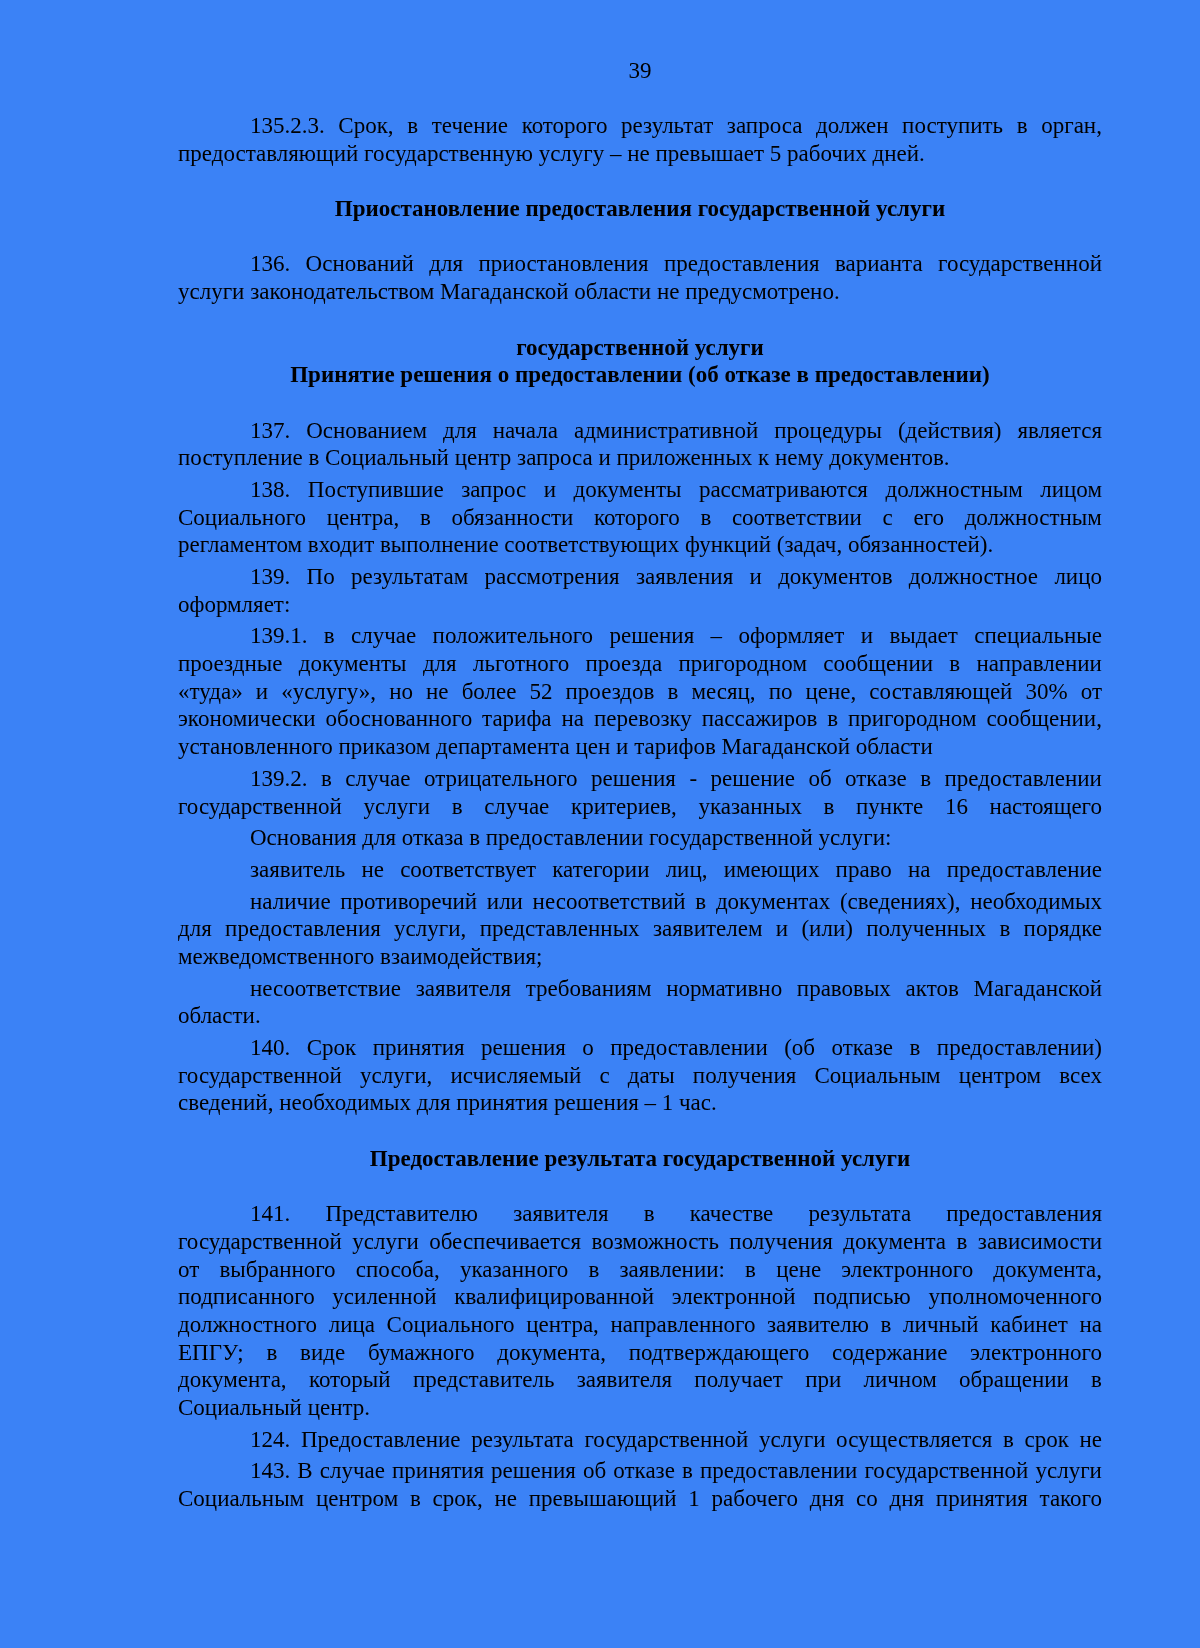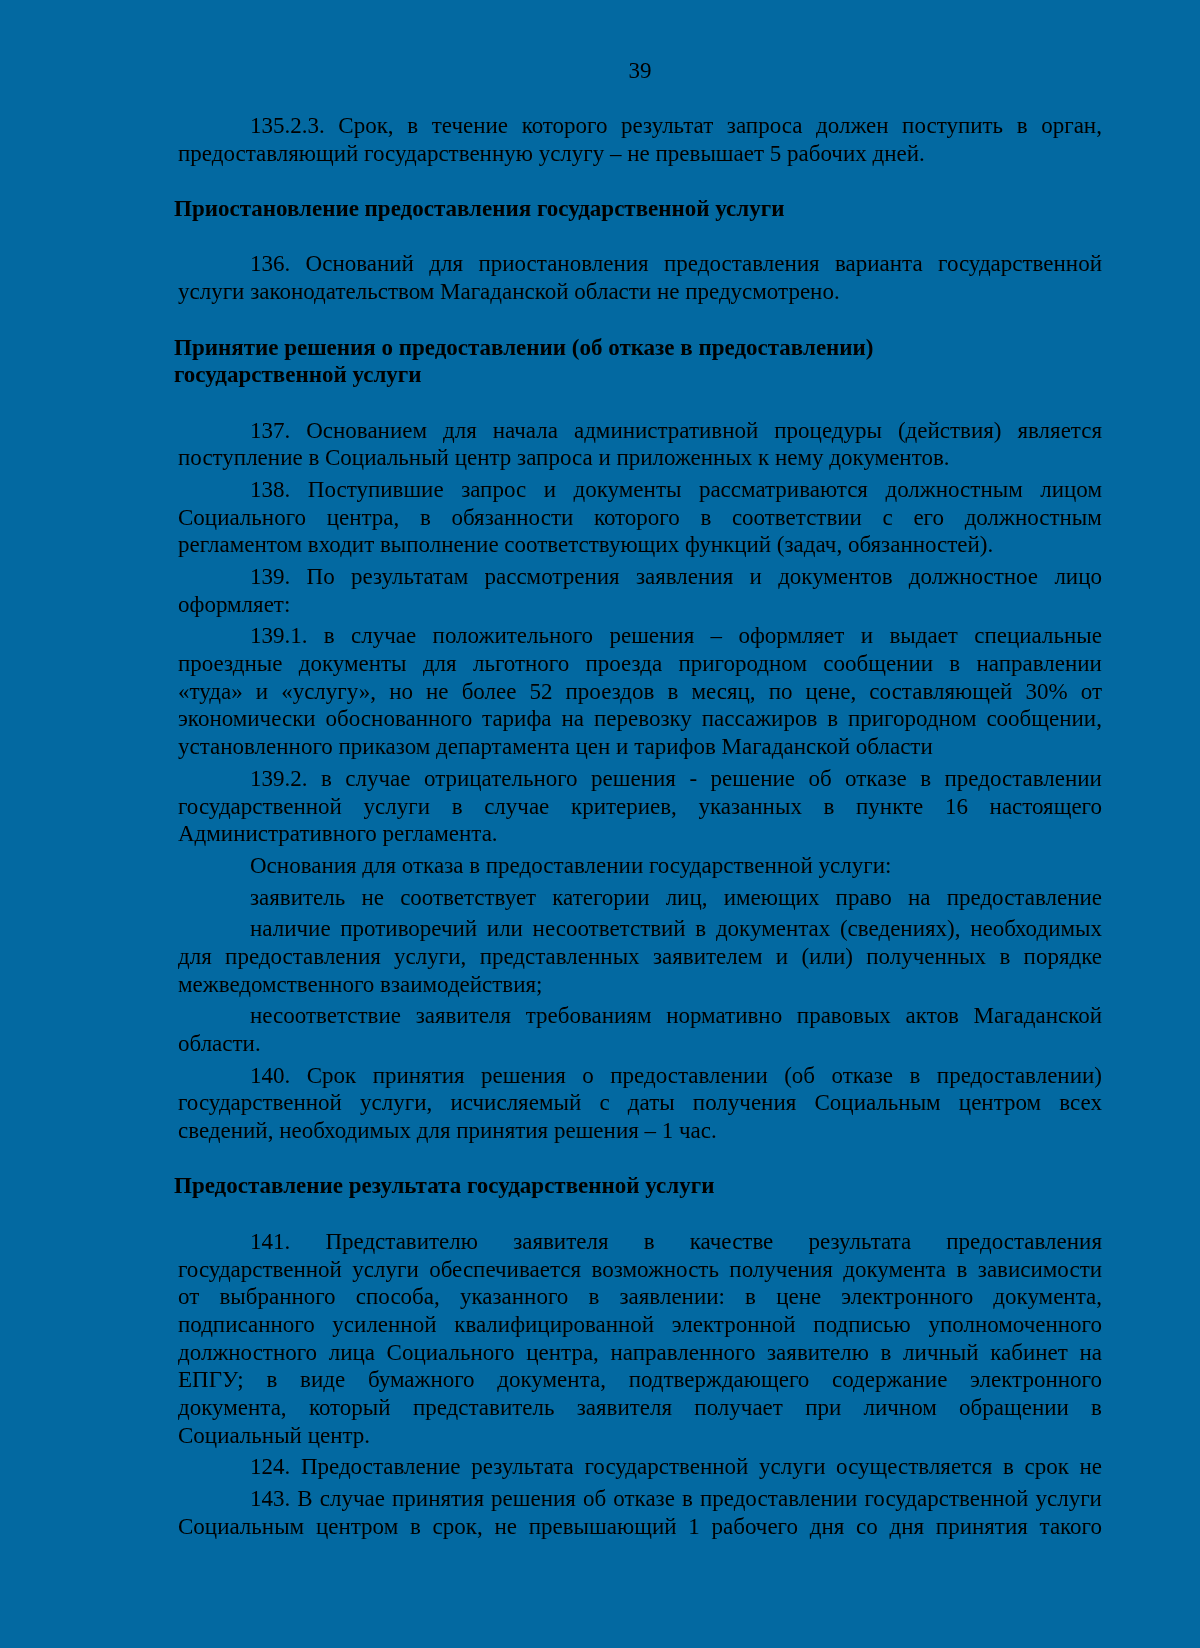--- a/index.html
+++ b/index.html
@@ -1,21 +1,21 @@
 <!DOCTYPE html>
 <html><head>
 <meta charset="utf-8">
 <style>
   html, body { margin: 0; padding: 0; }
   body { background: #ffffff; }
   .page {
     position: relative;
     width: 1200px;
     height: 1648px;
-    background: #0369a1;
+    background: #3b82f6;
     color: #000000;
     font-family: "Liberation Serif", "DejaVu Serif", serif;
     overflow: hidden;
   }
   .page-number {
     position: absolute;
     top: 57px;
     left: 174px;
     width: 932px;
     text-align: center;
@@ -45,21 +45,21 @@
   }
   .jline span { display: inline-block; }
   
   .para .first.jline { padding-left: 72px; box-sizing: border-box; }
   .para .first:not(.jline) { text-indent: 72px; }
   .heading {
     font-weight: bold;
     text-align: center;
     margin: 27.7px 0;
   }
-  .heading .line { white-space: normal; text-align: left; }
+  .heading .line { white-space: normal; text-align: center; }
 </style>
 </head>
 <body>
 
 <div class="page">
   <div class="page-number">39</div>
   <div class="content">
       <div class="para">
         <div class="line jline first">
           <span>135.2.3.</span>
@@ -85,22 +85,22 @@
           <span>Оснований</span>
           <span>для</span>
           <span>приостановления</span>
           <span>предоставления</span>
           <span>варианта</span>
           <span>государственной</span>
         </div>
         <div class="line">услуги законодательством Магаданской области не предусмотрено.</div>
       </div>
       <div class="heading">
+        <div class="line">государственной услуги</div>
         <div class="line">Принятие решения о предоставлении (об отказе в предоставлении)</div>
-        <div class="line">государственной услуги</div>
       </div>
       <div class="para">
         <div class="line jline first">
           <span>137.</span>
           <span>Основанием</span>
           <span>для</span>
           <span>начала</span>
           <span>административной</span>
           <span>процедуры</span>
           <span>(действия)</span>
@@ -220,21 +220,20 @@
           <span>услуги</span>
           <span>в</span>
           <span>случае</span>
           <span>критериев,</span>
           <span>указанных</span>
           <span>в</span>
           <span>пункте</span>
           <span>16</span>
           <span>настоящего</span>
         </div>
-        <div class="line">Административного регламента.</div>
       </div>
       <div class="para">
         <div class="line first">Основания для отказа в предоставлении государственной услуги:</div>
       </div>
       <div class="para">
         <div class="line jline first">
           <span>заявитель</span>
           <span>не</span>
           <span>соответствует</span>
           <span>категории</span>

